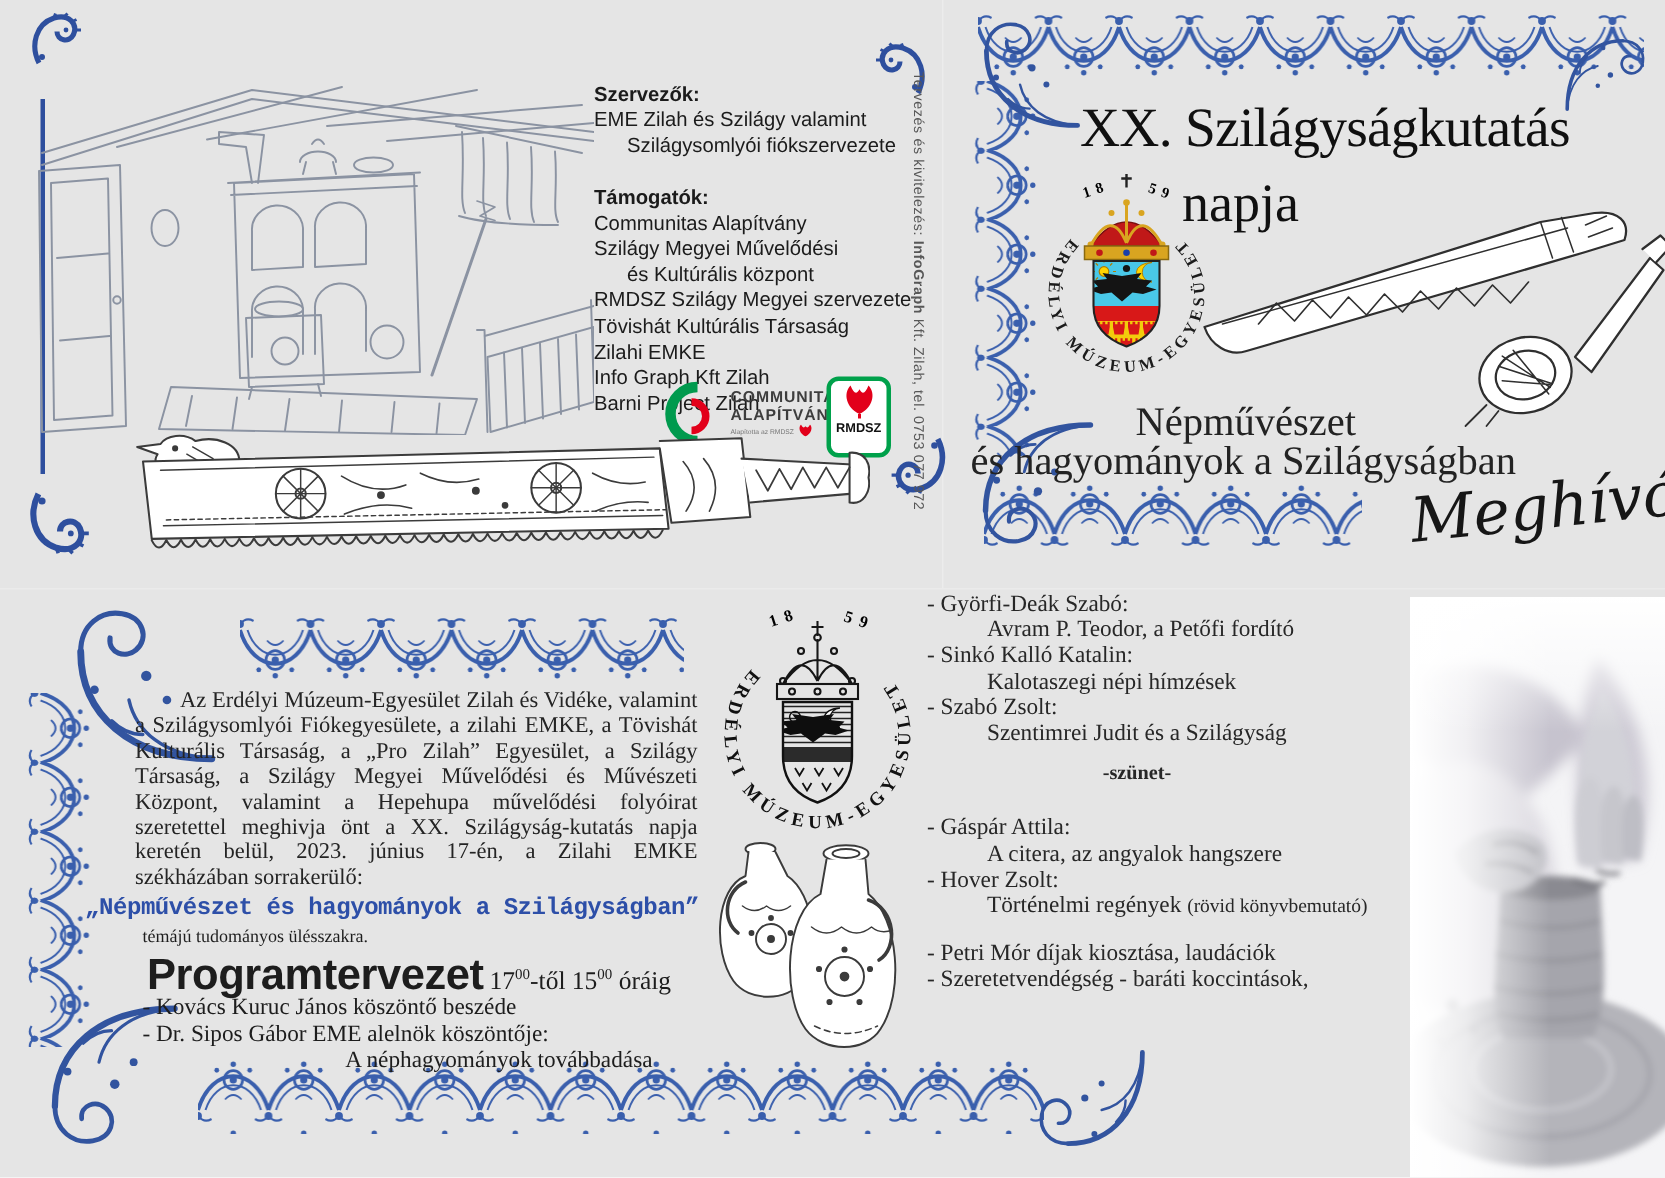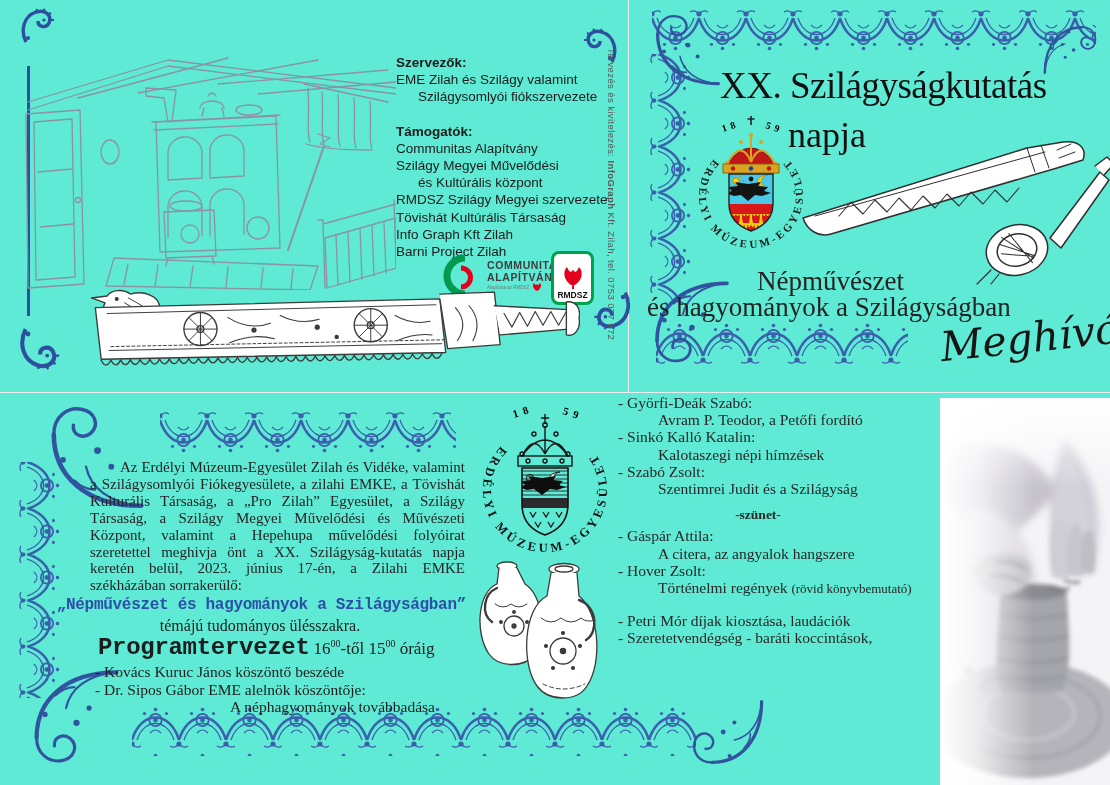--- a/index.html
+++ b/index.html
@@ -1,17 +1,17 @@
 <!DOCTYPE html>
 <html><head>
 <meta charset="utf-8">
 <style>
   *{box-sizing:border-box}
   html,body{margin:0;padding:0;background:#fff}
-  #page{position:relative;width:1110px;height:785px;background:#5eead4;overflow:hidden;
+  #page{position:relative;width:1110px;height:785px;background:#e5e5e5;overflow:hidden;
         font-family:"Liberation Serif",serif;color:#1d1d1d}
   .abs{position:absolute}
   .sans{font-family:"Liberation Sans",sans-serif}
   .fold-v{left:628px;top:0;width:1px;height:392px;background:#ececec}
   .fold-h{left:0;top:392px;width:1110px;height:1px;background:#ebebeb}
 
   
   .org-block{left:396px;top:54px;width:215px;font-size:13.5px;line-height:17.2px;color:#1b1b1b}
   .org-block b{font-weight:bold}
   .ind{margin-left:22px}
@@ -25,43 +25,43 @@
   .title2{left:788px;top:114px;font-size:36px;color:#101010}
   .sub1{left:757px;top:266px;font-size:27px;color:#232323}
   .sub2{left:647px;top:292px;font-size:27px;white-space:nowrap;color:#232323}
   .meghivo{left:940px;top:314px;font-size:41px;font-style:italic;font-family:"DejaVu Serif",serif;
            transform:rotate(-6deg);color:#161616}
 
   
   .para{left:90px;top:459px;width:375px;font-size:15px;line-height:16.9px;text-align:justify;text-indent:30px;color:#242424}
   .theme{left:46px;top:596px;width:420px;text-align:right;white-space:nowrap;
          font-family:"Liberation Mono",monospace;font-weight:bold;font-size:16px;letter-spacing:-.3px;color:#2d4fa8}
-  .theme-sub{left:95px;top:617px;width:330px;text-align:center;font-size:16px}
+  .theme-sub{left:95px;top:617px;width:330px;font-size:12px}
   .prog-head{left:98px;top:634px;white-space:nowrap}
-  .prog-head .ph1{font-family:Liberation Mono, monospace;font-weight:bold;font-size:24px;letter-spacing:-.3px}
+  .prog-head .ph1{font-family:Liberation Sans, sans-serif;font-weight:bold;font-size:29px;letter-spacing:-.3px}
   .prog-head .ph2{font-size:17px}
   .prog-head sup{font-size:10px}
   .bl-bullets{left:95px;top:663px;width:345px;font-size:15.5px;line-height:17.5px}
   .bl-bullets .sub{text-align:right;width:340px}
 
   
   .prog-list{left:618px;top:394px;width:340px;font-size:15.5px;line-height:17.2px;color:#272727}
   .topic{margin-left:40px}
-  .szunet{text-align:center;font-weight:bold;font-size:13.5px;margin:9px 60px 4px 0}
+  .szunet{text-align:center;font-weight:bold;font-size:13.5px;margin:9px 60px 20px 0}
   .closing{margin-top:15px}
   .note{font-size:13px}
 
   
   .communitas{left:436px;top:252px;display:flex;align-items:center;gap:5px}
   .communitas .ct1{font-family:"Liberation Sans",sans-serif;font-weight:bold;font-size:10.5px;
                    letter-spacing:.6px;color:#3d3d3d;line-height:12px}
   .communitas .ct2{font-family:"Liberation Sans",sans-serif;font-size:4.5px;color:#777;display:flex;align-items:center;gap:3px}
   .rmdsz{left:551px;top:251px;width:43px;height:54px;border:3px solid #00a14b;border-radius:8px;
          display:flex;flex-direction:column;align-items:center;justify-content:flex-end;background:#fff}
-  .rmdsz .lbl{font-family:"Liberation Sans",sans-serif;font-weight:bold;font-size:8.5px;color:#111;margin-bottom:2px}
+  .rmdsz .lbl{font-family:"Liberation Sans",sans-serif;font-weight:bold;font-size:8.5px;color:#111;margin-bottom:12px}
 </style>
 </head>
 <body>
 
 <div id="page">
 
   <svg width="0" height="0" style="position:absolute" aria-hidden="true">
     <defs>
       <g id="orn-m">
         <path d="M0,34 C9,4 38,4 47,34" fill="none" stroke="#3a5fad" stroke-width="2.6"></path>
@@ -149,20 +149,21 @@
     <b>Szervezők:</b>
     <div>EME Zilah és Szilágy valamint</div>
     <div class="ind">Szilágysomlyói fiókszervezete</div>
     <div class="gap"></div>
     <b>Támogatók:</b>
     <div>Communitas Alapítvány</div>
     <div>Szilágy Megyei Művelődési</div>
     <div class="ind">és Kultúrális központ</div>
     <div>RMDSZ Szilágy Megyei szervezete</div>
     <div>Tövishát Kultúrális Társaság</div>
+    <div>Zilahi EMKE</div>
     <div>Info Graph Kft Zilah</div>
     <div>Barni Project Zilah</div>
   </div>
 
   <div class="abs credit">
     <span>Tervezés és kivitelezés: </span><b>InfoGraph</b><span> Kft. Zilah, tel. 0753 077 972</span>
   </div>
 
   <div class="abs communitas">
     <svg width="46" height="46" viewBox="0 0 46 46">
@@ -360,21 +361,21 @@
         <use href="#flourish"></use>
       </g>
     </svg>
 
   <div class="abs para">Az Erdélyi Múzeum-Egyesület Zilah és Vidéke, valamint a Szilágysomlyói Fiókegyesülete, a zilahi EMKE, a Tövishát Kulturális Társaság, a „Pro Zilah” Egyesület, a Szilágy Társaság, a Szilágy Megyei Művelődési és Művészeti Központ, valamint a Hepehupa művelődési folyóirat szeretettel meghivja önt a XX. Szilágyság-kutatás napja keretén belül, 2023. június 17-én, a Zilahi EMKE székházában sorrakerülő:</div>
   <div class="abs theme">„Népművészet és hagyományok a Szilágyságban”</div>
   <div class="abs theme-sub">témájú tudományos ülésszakra.</div>
   <div class="abs prog-head">
     <span class="ph1">Programtervezet</span>
     <span class="ph2">
-      <span>16</span><sup>00</sup><span>-től 15</span><sup>00</sup><span> óráig</span>
+      <span>17</span><sup>00</sup><span>-től 15</span><sup>00</sup><span> óráig</span>
     </span>
   </div>
   <div class="abs bl-bullets">
     <div>- Kovács Kuruc János köszöntő beszéde</div>
     <div>- Dr. Sipos Gábor EME alelnök köszöntője:</div>
     <div class="sub">A néphagyományok továbbadása</div>
   </div>
 
   <svg class="abs" style="left:478px;top:394px" width="135" height="185" viewBox="0 0 135 185">
     <defs>

